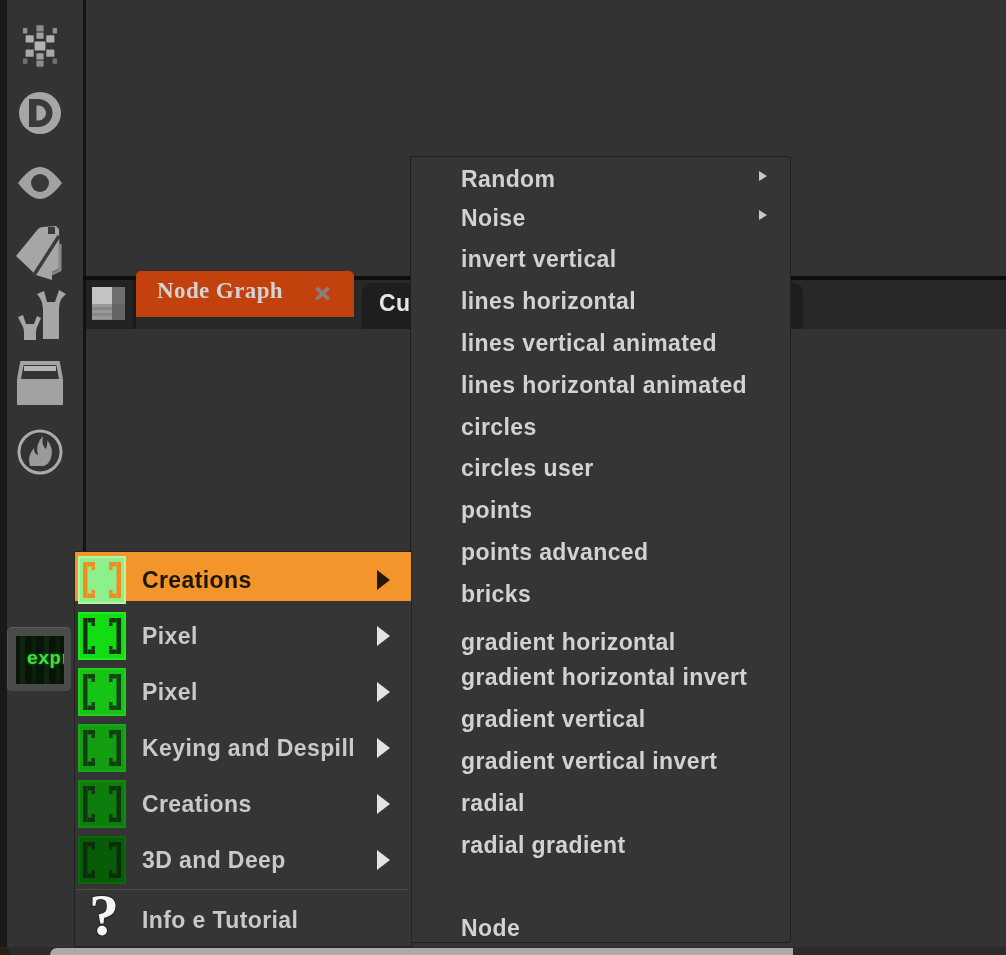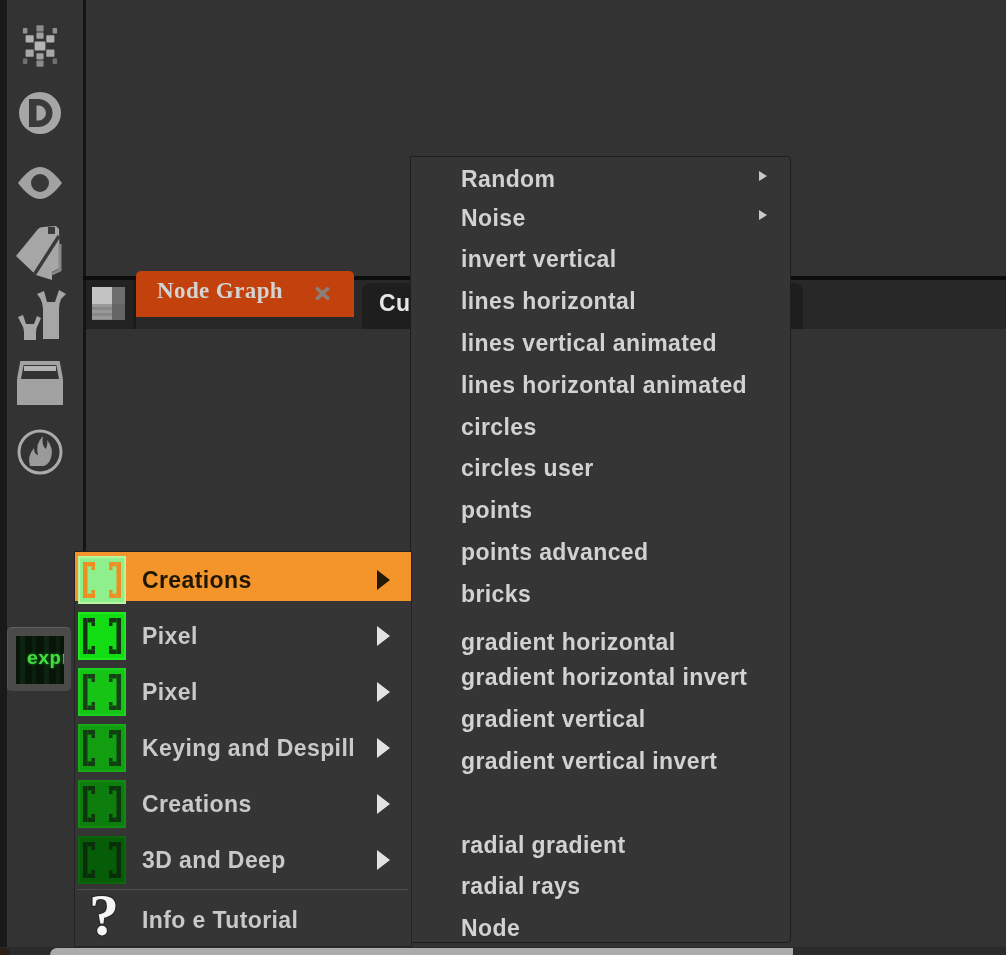--- a/index.html
+++ b/index.html
@@ -306,25 +306,25 @@
     </div>
 <div class="prow" style="top:499.3px">
       <span class="txt">gradient horizontal invert</span>
     </div>
 <div class="prow" style="top:541.1px">
       <span class="txt">gradient vertical</span>
     </div>
 <div class="prow" style="top:582.9px">
       <span class="txt">gradient vertical invert</span>
     </div>
+<div class="prow" style="top:624.7px">
+      <span class="txt">radial</span>
+    </div>
 <div class="prow" style="top:666.5px">
       <span class="txt">radial gradient</span>
-    </div>
-<div class="prow" style="top:708.3px">
-      <span class="txt">radial rays</span>
     </div>
 <div class="prow" style="top:750.1px">
       <span class="txt">Node</span>
     </div>
   </div>
 <div class="abs" id="bottombg"></div>
 <div class="abs" id="bottombrown"></div>
 <div class="abs" id="bottomlight"></div>
 
 </body></html>

